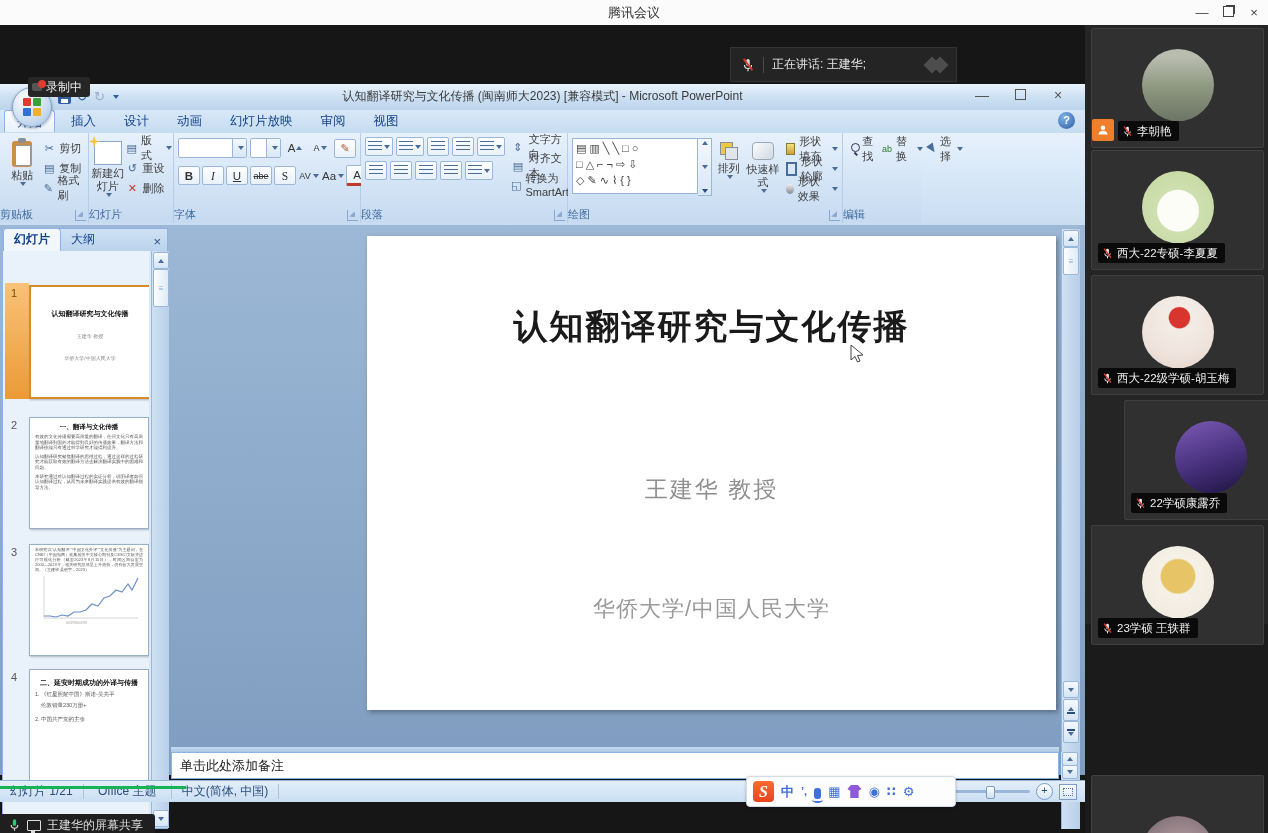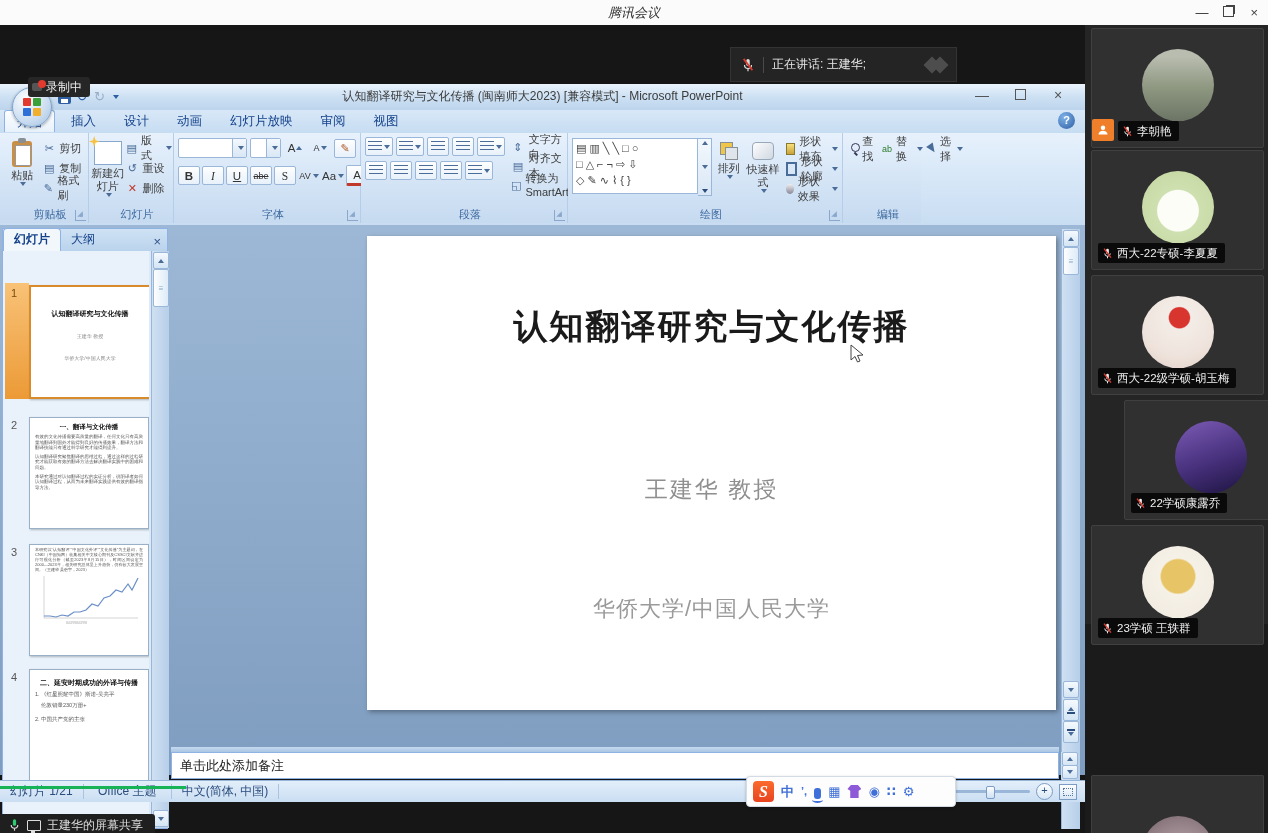--- a/index.html
+++ b/index.html
@@ -2,21 +2,21 @@
 <html><head>
 <meta charset="utf-8">
 <style>
   html,body{margin:0;padding:0;background:#000;}
   #app{position:relative;width:1268px;height:833px;overflow:hidden;
        font-family:"Liberation Sans","DejaVu Sans",sans-serif;
        background:#1b1b1b;-webkit-font-smoothing:antialiased;}
   .abs{position:absolute;}
 
   
-  .osbar{left:0;top:0;width:1268px;height:25px;background:#fbfbfb;border-bottom:1px solid #e3e3e3;font-style:italic;}
+  .osbar{left:0;top:0;width:1268px;height:25px;background:#fbfbfb;border-bottom:1px solid #e3e3e3;}
   .osbar .ttl{left:0;top:0;width:100%;height:25px;line-height:25px;text-align:center;font-size:13px;color:#333;}
   .oswin{top:0;height:25px;width:28px;text-align:center;line-height:25px;color:#444;font-size:13px;cursor:default;}
   .osbox{display:inline-block;width:9px;height:9px;border:1px solid #444;}
   .osbox.rest{box-shadow:2px -2px 0 -1px #444;}
 
   
   .stage{left:0;top:25px;width:1085px;height:808px;background:#161616;}
   .recbadge{left:28px;top:52px;height:20px;background:#262626;border-radius:3px;color:#eee;
             font-size:12px;line-height:20px;padding:0 8px 0 4px;display:flex;align-items:center;gap:4px;z-index:30;}
   .recdot{width:8px;height:8px;border-radius:50%;background:#e23a2e;display:inline-block;}
@@ -55,21 +55,21 @@
   .tab.active{background:linear-gradient(#fdfeff,#e8f1fb);border:1px solid #8db2e3;border-bottom:none;
       border-radius:3px 3px 0 0;height:21px;}
   .helpbtn{left:1058px;top:28px;width:17px;height:17px;border-radius:50%;background:radial-gradient(circle at 35% 30%,#7db1e8,#2e5fa3);
       color:#fff;font-size:11px;line-height:17px;text-align:center;font-weight:bold;}
 
   
   .ribbon{left:0;top:49px;width:1085px;height:92px;background:linear-gradient(#e7f1fc,#d5e6f7 55%,#c9ddf2);
       border-bottom:1px solid #95b5d9;display:flex;}
   .rgroup{height:90px;border-right:1px solid #b5cde8;position:relative;flex:0 0 auto;
       background:linear-gradient(#e7f1fc,#d2e3f5 60%,#c6daf0);}
-  .rglabel{position:absolute;left:0;bottom:1px;width:100%;text-align:center;font-size:11px;color:#3e6aa0;margin-left:6px;}
+  .rglabel{position:absolute;left:0;bottom:1px;width:100%;font-size:11px;color:#3e6aa0;}
   .launcher{position:absolute;right:2px;bottom:2px;width:10px;height:10px;border-left:1px solid #7b9cc4;
       border-bottom:1px solid #7b9cc4;opacity:.8;}
   .launcher:after{content:"";position:absolute;right:2px;bottom:2px;border-left:4px solid transparent;border-top:4px solid transparent;
       border-right:4px solid #7b9cc4;border-bottom:4px solid #7b9cc4;display:block;width:0;height:0;transform:scale(.7);}
   .bigbtn{display:inline-flex;flex-direction:column;align-items:center;justify-content:flex-start;
       width:46px;padding-top:4px;font-size:11px;color:#3c3c3c;text-align:center;line-height:13px;}
   .smallrow{display:flex;align-items:center;gap:3px;font-size:11px;color:#3c3c3c;height:18px;}
   .caret{display:inline-block;width:0;height:0;border-left:3px solid transparent;border-right:3px solid transparent;
       border-top:4px solid #4a6c98;margin-left:2px;vertical-align:middle;}
   .clipicon{width:20px;height:26px;background:#c98f45;border-radius:3px;position:relative;margin-bottom:2px;}

